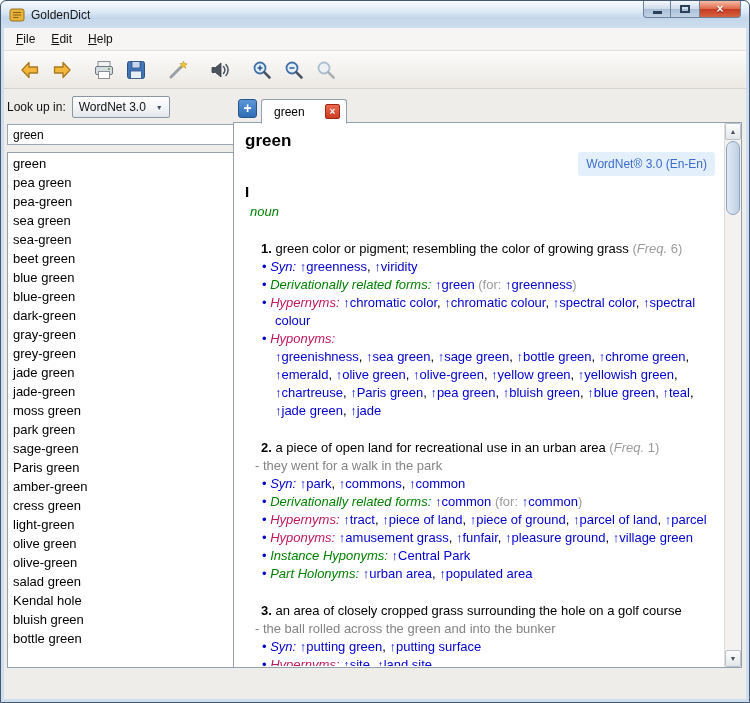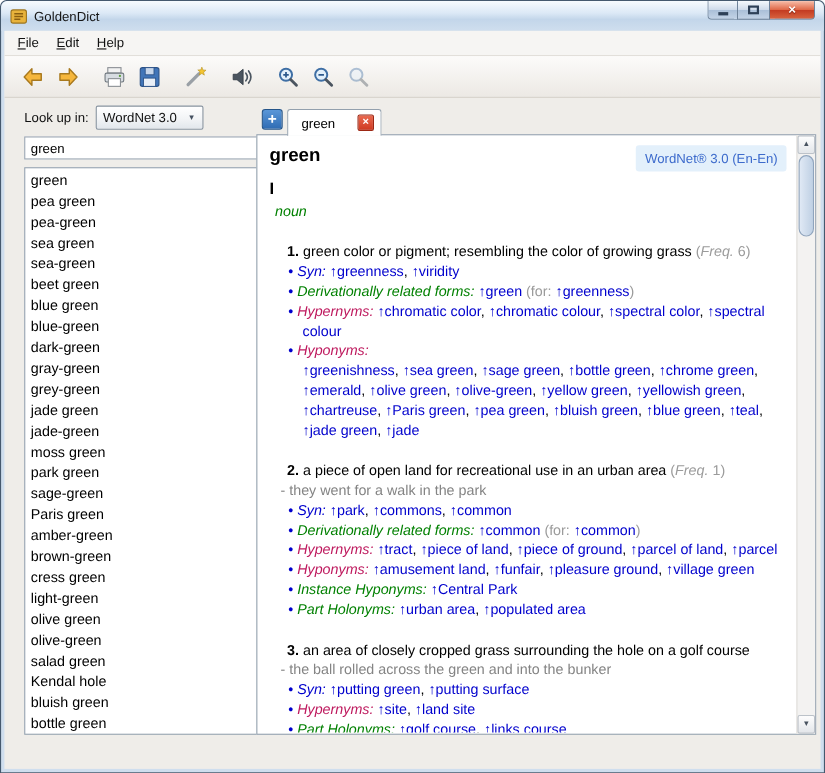--- a/index.html
+++ b/index.html
@@ -37,21 +37,21 @@
   .toolbar { height:38px; background:linear-gradient(#fcfbfa,#ecc 400%, #ece9e4);
              background:linear-gradient(#fcfbfa,#ece9e4); border-bottom:1px solid #d6d2cb;
              display:flex; align-items:center; padding:0 10px; }
   .tool-btn { width:32px; height:30px; display:flex; align-items:center; justify-content:center;
               background:transparent; border:none; cursor:default; }
   .tb-gap { width:10px; }
 
   .main { position:relative; height:calc(100% - 61px); }
 
   
-  .left-panel { position:absolute; left:18px; top:7px; width:248px; bottom:31px; }
+  .left-panel { position:absolute; left:3px; top:7px; width:248px; bottom:31px; }
   .lookup-row { display:flex; align-items:center; height:22px; font-size:12px; color:#111; }
   .lookup-label { margin-right:6px; }
   .combo { width:98px; height:22px; border:1px solid #8a96a3; border-radius:2px;
            background:linear-gradient(#ffffff,#f2f4f6 55%,#e2e7ec); font-size:12px;
            display:flex; align-items:center; padding:0 6px; cursor:default; }
   .combo-arrow { margin-left:auto; font-size:7px; color:#445060; }
   .search-input { margin-top:6px; width:100%; height:21px; border:1px solid #9aa5b1;
                   font-size:12px; padding:2px 5px; font-family:inherit; background:#fff; }
   .word-list { position:absolute; top:56px; left:0; right:0; bottom:0;
                background:#fff; border:1px solid #93a0ad; overflow:hidden; }
@@ -84,21 +84,21 @@
                color:#fff; font-size:10px; font-weight:bold; line-height:13px; text-align:center; cursor:default; }
 
   .content { position:absolute; top:26px; left:0; right:0; bottom:0;
              background:#fff; border:1px solid #93a0ad; }
   .article { position:absolute; top:1px; left:1px; right:18px; bottom:1px;
              overflow:hidden; padding:8px 8px 0 10px; font-size:13px; line-height:18px; color:#000; }
 
   .headline { display:flex; justify-content:space-between; align-items:flex-start; margin-bottom:7px; }
   .headword { font-size:17px; font-weight:bold; }
   .badge { font-size:12px; color:#3d6bcc; background:#e3f0fb; padding:3px 8px; border-radius:3px;
-           white-space:nowrap; cursor:pointer; }
+           white-space:nowrap; cursor:pointer;margin-top:20px; }
   .roman { font-weight:bold; font-size:15px; margin-bottom:2px; }
   .pos { color:#008000; font-style:italic; margin:0 0 2px 5px; }
 
   .sense-def { text-indent:16px; margin-top:19px; }
   .num { font-weight:bold; }
   .freq { color:#9b9b9b; }
   .freq-label { font-style:italic; }
   .example { color:#848484; padding-left:10px; }
   .rel { padding-left:30px; text-indent:-13px; }
   .bullet { color:#0000cd; }
@@ -231,21 +231,20 @@
               <div class="word-item">dark-green</div>
               <div class="word-item">gray-green</div>
               <div class="word-item">grey-green</div>
               <div class="word-item">jade green</div>
               <div class="word-item">jade-green</div>
               <div class="word-item">moss green</div>
               <div class="word-item">park green</div>
               <div class="word-item">sage-green</div>
               <div class="word-item">Paris green</div>
               <div class="word-item">amber-green</div>
-              <div class="word-item">brown-green</div>
               <div class="word-item">cress green</div>
               <div class="word-item">light-green</div>
               <div class="word-item">olive green</div>
               <div class="word-item">olive-green</div>
               <div class="word-item">salad green</div>
               <div class="word-item">Kendal hole</div>
               <div class="word-item">bluish green</div>
               <div class="word-item">bottle green</div>
             </div>
           <div class="vscroll">
@@ -280,21 +279,21 @@
                 <div class="sense-def"><span class="num">1. </span><span>green color or pigment; resembling the color of growing grass</span><span class="freq"> (<span class="freq-label">Freq.</span> 6)</span></div>
                 <div class="rel"><span class="bullet">• </span><span class="rlabel syn">Syn:</span> <span class="lnk">↑greenness</span>, <span class="lnk">↑viridity</span></div>
                 <div class="rel"><span class="bullet">• </span><span class="rlabel green">Derivationally related forms:</span> <span class="lnk">↑green</span><span class="paren"> (for: </span><span class="lnk">↑greenness</span><span class="paren">)</span></div>
                 <div class="rel"><span class="bullet">• </span><span class="rlabel gray">Hypernyms:</span> <span class="lnk">↑chromatic color</span>, <span class="lnk">↑chromatic colour</span>, <span class="lnk">↑spectral color</span>, <span class="lnk">↑spectral colour</span></div>
                 <div class="rel"><span class="bullet">• </span><span class="rlabel gray">Hyponyms:</span> <br><span class="lnk">↑greenishness</span>, <span class="lnk">↑sea green</span>, <span class="lnk">↑sage green</span>, <span class="lnk">↑bottle green</span>, <span class="lnk">↑chrome green</span>, <span class="lnk">↑emerald</span>, <span class="lnk">↑olive green</span>, <span class="lnk">↑olive-green</span>, <span class="lnk">↑yellow green</span>, <span class="lnk">↑yellowish green</span>, <span class="lnk">↑chartreuse</span>, <span class="lnk">↑Paris green</span>, <span class="lnk">↑pea green</span>, <span class="lnk">↑bluish green</span>, <span class="lnk">↑blue green</span>, <span class="lnk">↑teal</span>, <span class="lnk">↑jade green</span>, <span class="lnk">↑jade</span></div>
                 <div class="sense-def"><span class="num">2. </span><span>a piece of open land for recreational use in an urban area</span><span class="freq"> (<span class="freq-label">Freq.</span> 1)</span></div>
                 <div class="example">- they went for a walk in the park</div>
                 <div class="rel"><span class="bullet">• </span><span class="rlabel syn">Syn:</span> <span class="lnk">↑park</span>, <span class="lnk">↑commons</span>, <span class="lnk">↑common</span></div>
                 <div class="rel"><span class="bullet">• </span><span class="rlabel green">Derivationally related forms:</span> <span class="lnk">↑common</span><span class="paren"> (for: </span><span class="lnk">↑common</span><span class="paren">)</span></div>
                 <div class="rel"><span class="bullet">• </span><span class="rlabel gray">Hypernyms:</span> <span class="lnk">↑tract</span>, <span class="lnk">↑piece of land</span>, <span class="lnk">↑piece of ground</span>, <span class="lnk">↑parcel of land</span>, <span class="lnk">↑parcel</span></div>
-                <div class="rel"><span class="bullet">• </span><span class="rlabel gray">Hyponyms:</span> <span class="lnk">↑amusement land</span>, <span class="lnk">↑funfair</span>, <span class="lnk">↑pleasure ground</span>, <span class="lnk">↑village green</span></div>
+                <div class="rel"><span class="bullet">• </span><span class="rlabel gray">Hyponyms:</span> <span class="lnk">↑amusement grass</span>, <span class="lnk">↑funfair</span>, <span class="lnk">↑pleasure ground</span>, <span class="lnk">↑village green</span></div>
                 <div class="rel"><span class="bullet">• </span><span class="rlabel green">Instance Hyponyms:</span> <span class="lnk">↑Central Park</span></div>
                 <div class="rel"><span class="bullet">• </span><span class="rlabel green">Part Holonyms:</span> <span class="lnk">↑urban area</span>, <span class="lnk">↑populated area</span></div>
                 <div class="sense-def"><span class="num">3. </span><span>an area of closely cropped grass surrounding the hole on a golf course</span></div>
                 <div class="example">- the ball rolled across the green and into the bunker</div>
                 <div class="rel"><span class="bullet">• </span><span class="rlabel syn">Syn:</span> <span class="lnk">↑putting green</span>, <span class="lnk">↑putting surface</span></div>
                 <div class="rel"><span class="bullet">• </span><span class="rlabel gray">Hypernyms:</span> <span class="lnk">↑site</span>, <span class="lnk">↑land site</span></div>
                 <div class="rel"><span class="bullet">• </span><span class="rlabel green">Part Holonyms:</span> <span class="lnk">↑golf course</span>, <span class="lnk">↑links course</span></div>
               </div>
           </div>
           <div class="vscroll">

